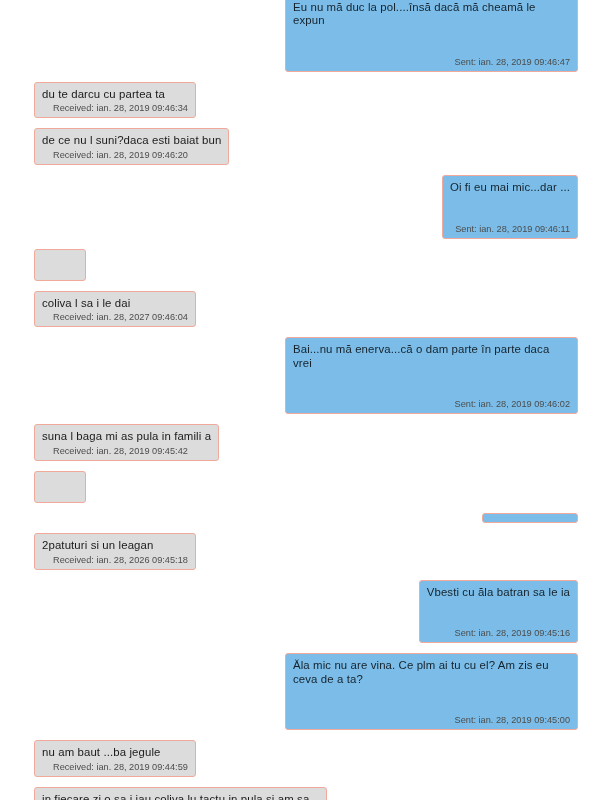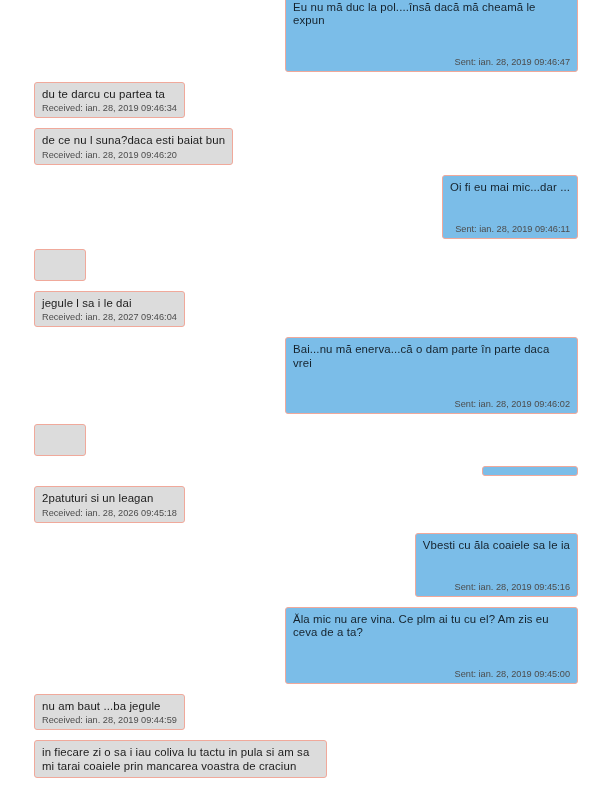--- a/index.html
+++ b/index.html
@@ -58,21 +58,21 @@
     letter-spacing: 0.01em;
     white-space: pre-wrap;
     word-wrap: break-word;
   }
   .meta {
     font-size: 9.2px;
     line-height: 12px;
     color: #4c4c4c;
     margin-top: 1px;
   }
-  .bubble.in .meta  { text-align: left; }
+  .bubble.in .meta  { text-align: left; margin-left: 11px; }
   .bubble.out .meta { text-align: right; margin-top: 28px; }
 
   
   .row.clipped-top {
     margin-top: -19px;
   }
 </style>
 </head>
 <body>
 
@@ -84,61 +84,67 @@
       </div>
     </div>
     <div class="row in">
       <div class="bubble in">
         <div class="text">du te darcu cu partea ta</div>
         <div class="meta">Received: ian. 28, 2019 09:46:34</div>
       </div>
     </div>
     <div class="row in">
       <div class="bubble in">
-        <div class="text">de ce nu l suna?daca esti baiat bun</div>
+        <div class="text">de ce nu l suni?daca esti baiat bun</div>
         <div class="meta">Received: ian. 28, 2019 09:46:20</div>
       </div>
     </div>
     <div class="row out">
       <div class="bubble out">
         <div class="text">Oi fi eu mai mic...dar ...</div>
         <div class="meta">Sent: ian. 28, 2019 09:46:11</div>
       </div>
     </div>
     <div class="row in">
       <div class="bubble empty in" style="width: 52px; min-width: 52px;"></div>
     </div>
     <div class="row in">
       <div class="bubble in">
-        <div class="text">jegule l sa i le dai</div>
+        <div class="text">coliva l sa i le dai</div>
         <div class="meta">Received: ian. 28, 2027 09:46:04</div>
       </div>
     </div>
     <div class="row out">
       <div class="bubble out">
         <div class="text">Bai...nu mă enerva...că o dam parte în parte daca vrei</div>
         <div class="meta">Sent: ian. 28, 2019 09:46:02</div>
+      </div>
+    </div>
+    <div class="row in">
+      <div class="bubble in">
+        <div class="text">suna l baga mi as pula in famili a</div>
+        <div class="meta">Received: ian. 28, 2019 09:45:42</div>
       </div>
     </div>
     <div class="row in">
       <div class="bubble empty in" style="width: 52px; min-width: 52px;"></div>
     </div>
     <div class="row out">
       <div class="bubble out">
       </div>
     </div>
     <div class="row in">
       <div class="bubble in">
         <div class="text">2patuturi si un leagan</div>
         <div class="meta">Received: ian. 28, 2026 09:45:18</div>
       </div>
     </div>
     <div class="row out">
       <div class="bubble out">
-        <div class="text">Vbesti cu ăla coaiele sa le ia</div>
+        <div class="text">Vbesti cu ăla batran sa le ia</div>
         <div class="meta">Sent: ian. 28, 2019 09:45:16</div>
       </div>
     </div>
     <div class="row out">
       <div class="bubble out">
         <div class="text">Ăla mic nu are vina. Ce plm ai tu cu el? Am zis eu ceva de a ta?</div>
         <div class="meta">Sent: ian. 28, 2019 09:45:00</div>
       </div>
     </div>
     <div class="row in">

